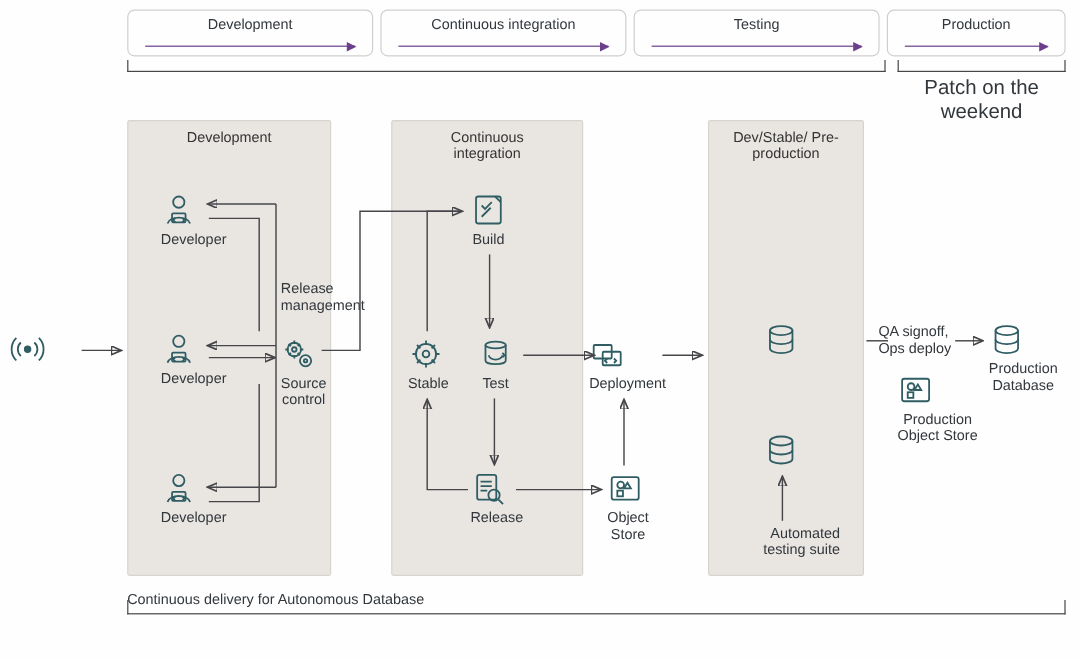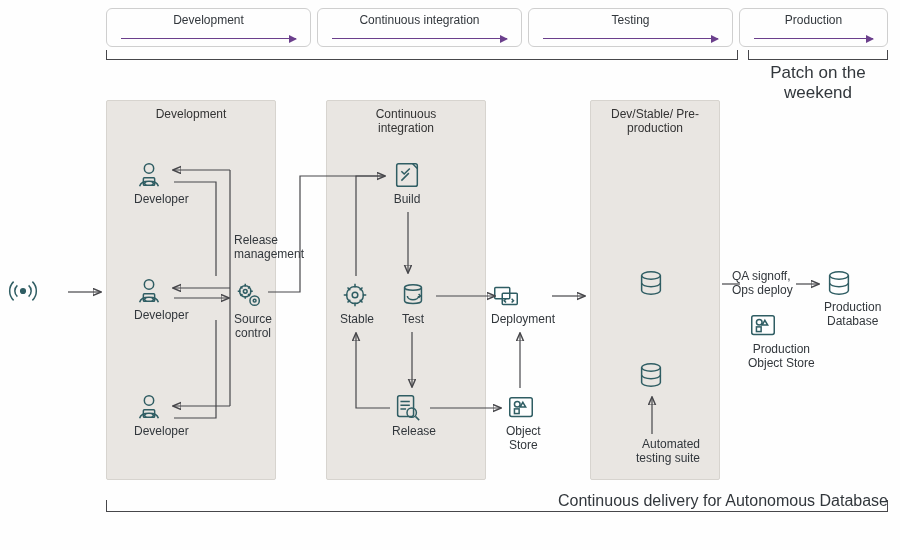--- a/index.html
+++ b/index.html
@@ -70,21 +70,21 @@
   svg.wires{position:absolute;inset:0;width:900px;height:550px;pointer-events:none}
   svg.wires path, svg.wires line{stroke:var(--hair);stroke-width:1.2;fill:none}
 
   .cap{position:absolute;font-size:12px;color:var(--ink);line-height:1.15;white-space:pre-line;text-align:left}
 
   
   .bbracket{
     position:absolute;left:106px;width:782px;top:500px;height:12px;
     border-left:1px solid var(--hair);border-right:1px solid var(--hair);border-bottom:1px solid var(--hair);
   }
-  .bcap{position:absolute;top:492px;left:106px;width:782px;text-align:right;font-size:16px}
+  .bcap{position:absolute;top:492px;left:106px;width:782px;text-align:left;font-size:12px}
 </style>
 </head>
 <body>
 
 <div class="phase-row">
   <div class="phase p1">
     <span>Development</span>
     <div class="parrow"></div>
   </div>
   <div class="phase p2">

